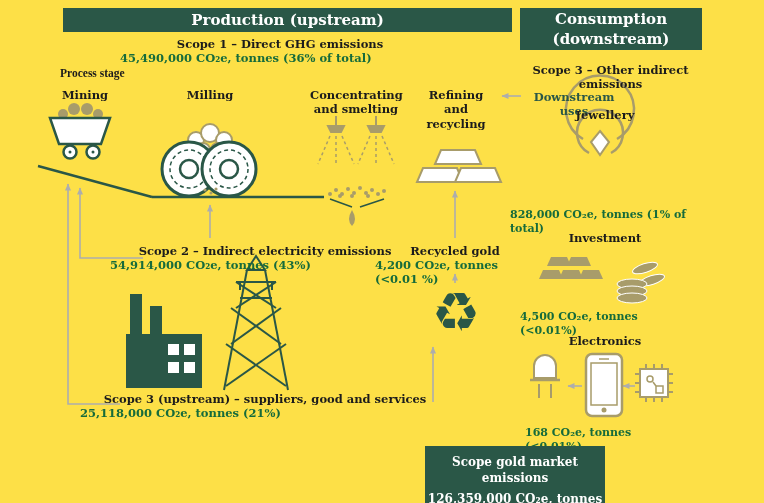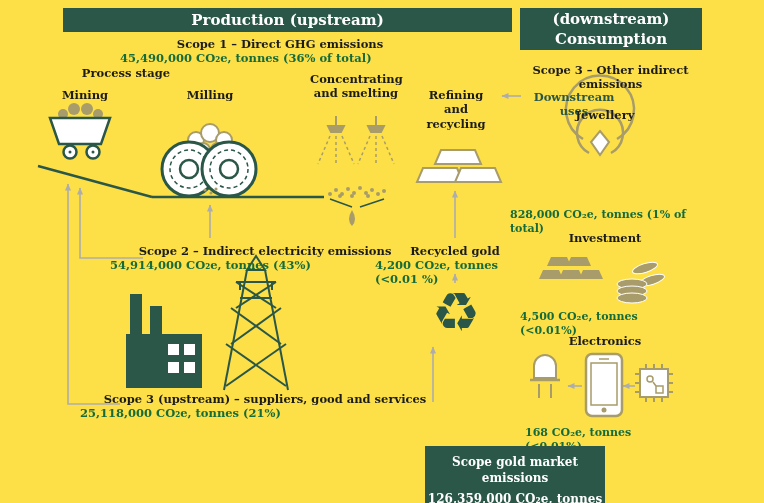--- a/index.html
+++ b/index.html
@@ -5,21 +5,21 @@
   html,body{margin:0;padding:0;background:#fff;}
   .canvas{position:relative;width:764px;height:503px;background:#fde047;
           font-family:"DejaVu Serif","Liberation Serif",serif;overflow:hidden;}
   .abs{position:absolute;}
   .hdr{background:#2a5747;color:#ffffff;font-weight:bold;text-align:center;
        font-size:15px;line-height:1.3;}
   .lbl{color:#1c1c1c;font-weight:bold;font-size:11.5px;text-align:center;line-height:1.25;}
   .val{color:#166b3b;font-weight:bold;font-size:11.5px;text-align:left;line-height:1.25;}
   .val.sm{font-size:11px;}
   .dgreen{color:#2a5747;}
-  .left{text-align:right;}
+  .left{text-align:left;font-family:Liberation Serif, serif;}
   .totalbox{background:#2a5747;color:#ffffff;font-weight:bold;text-align:center;
             font-size:12px;line-height:1.3;}
   .recycle{color:#2a5747;font-size:54px;line-height:58px;text-align:center;
            font-family:"DejaVu Sans",sans-serif;font-weight:normal;}
   svg{display:block;}
 </style>
 </head>
 <body>
 
 <div class="canvas">
@@ -200,33 +200,33 @@
       <line x1="231" y1="344" x2="281" y2="308"></line>
       <line x1="281" y1="344" x2="231" y2="308"></line>
       <line x1="236" y1="308" x2="276" y2="282"></line>
       <line x1="276" y1="308" x2="236" y2="282"></line>
     </g>
   </svg>
 
   <div class="abs hdr" style="left:63px;top:8px;width:449px;height:24px;line-height:24px">Production (upstream)</div>
 
   <div class="abs hdr" style="left:520px;top:8px;width:182px;height:40px;padding-top:2px">
+    <div>Consumption</div>
     <div>(downstream)</div>
-    <div>Consumption</div>
   </div>
 
   <div class="abs lbl" style="left:120px;top:37px;width:320px">Scope 1 – Direct GHG emissions</div>
   <div class="abs val" style="left:120px;top:51px;width:320px">45,490,000 CO₂e, tonnes (36% of total)</div>
 
   <div class="abs lbl" style="left:508px;top:63px;width:205px">Scope 3 – Other indirect emissions</div>
   <div class="abs lbl left" style="left:60px;top:66px;width:110px">Process stage</div>
 
   <div class="abs lbl" style="left:45px;top:88px;width:80px">Mining</div>
   <div class="abs lbl" style="left:168px;top:88px;width:84px">Milling</div>
-  <div class="abs lbl" style="left:310px;top:72px;width:92px">Concentrating and smelting</div>
+  <div class="abs lbl" style="left:310px;top:88px;width:92px">Concentrating and smelting</div>
   <div class="abs lbl dgreen" style="left:524px;top:90px;width:100px">Downstream uses</div>
   <div class="abs lbl" style="left:415px;top:88px;width:82px">Refining and recycling</div>
 
   <div class="abs lbl" style="left:550px;top:108px;width:110px">Jewellery</div>
   <div class="abs val sm" style="left:510px;top:208px;width:190px">828,000 CO₂e, tonnes (1% of total)</div>
 
   <div class="abs lbl" style="left:550px;top:231px;width:110px">Investment</div>
   <div class="abs val sm" style="left:520px;top:310px;width:170px">4,500 CO₂e, tonnes (&lt;0.01%)</div>
 
   <div class="abs lbl" style="left:550px;top:334px;width:110px">Electronics</div>

